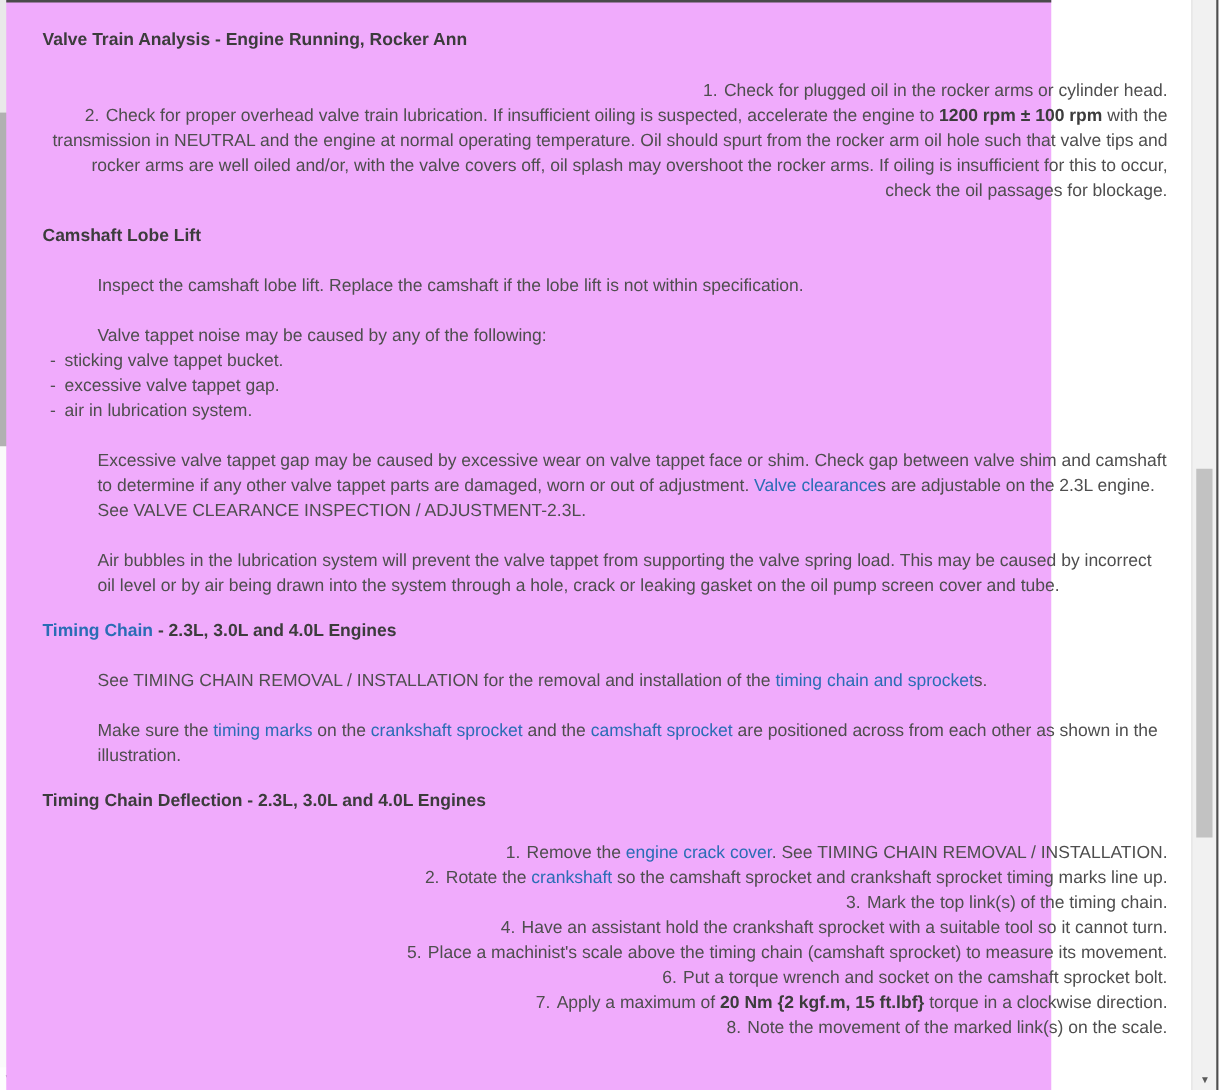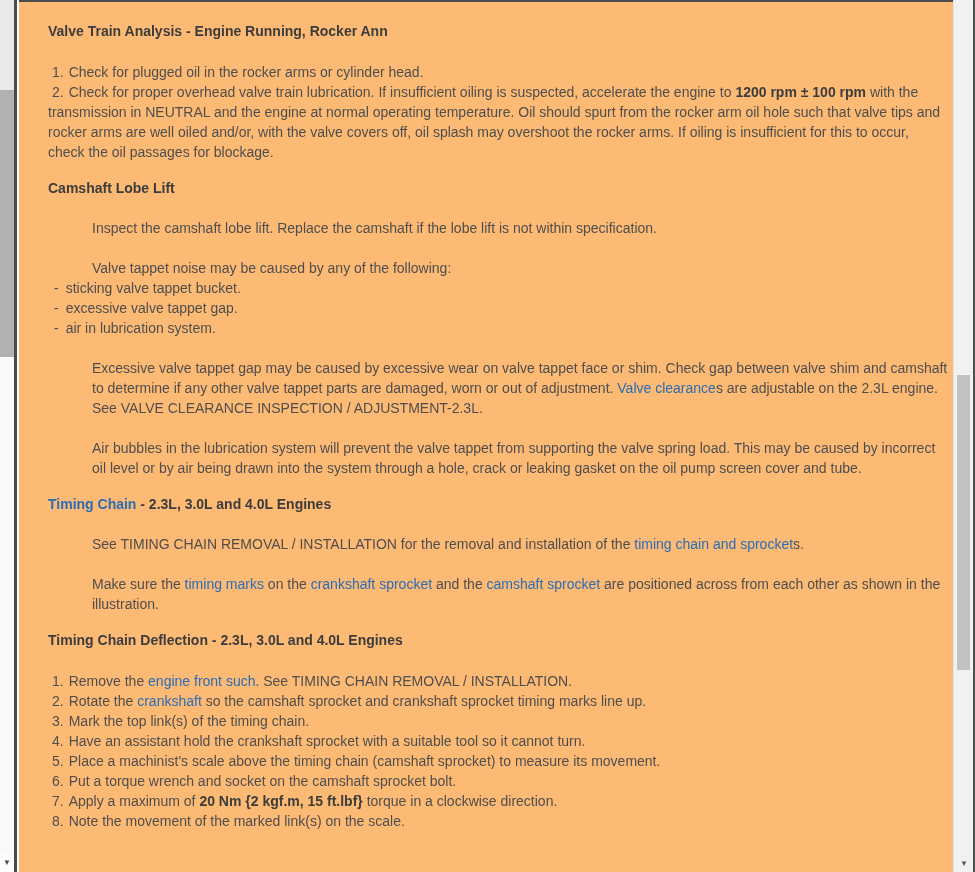--- a/index.html
+++ b/index.html
@@ -17,34 +17,34 @@
   .left-scrollbar{position:absolute;left:0;top:0;width:14px;height:872px;background:#fafafa;}
   .left-track-upper{position:absolute;left:0;top:0;width:14px;height:90px;background:#e9e9e9;}
   .left-thumb{position:absolute;left:0;top:90px;width:14px;height:267px;background:#b1b1b1;}
   .left-scroll-btn{position:absolute;left:0;bottom:0;width:14px;height:18px;background:#fdfdfd;display:flex;align-items:center;justify-content:center;}
 
   
   .frame-border-left{position:absolute;left:14px;top:0;width:3px;height:872px;background:var(--frame);}
   .frame-border-right{position:absolute;left:973px;top:0;width:2px;height:872px;background:#4f4f4f;}
 
   
-  .content-frame{position:absolute;left:19px;top:0;width:936px;height:872px;background:#fdba74;border-top:2px solid var(--frame);}
+  .content-frame{position:absolute;left:5px;top:0;width:836px;height:872px;background:#f0abfc;border-top:2px solid var(--frame);}
   .doc{position:absolute;left:0;top:0;width:936px;padding:19px 7px 0 29px;font-size:14px;line-height:20px;color:var(--text);}
 
   
   .right-scrollbar{position:absolute;left:953px;top:0;width:20px;height:872px;background:#f1f1f1;border-left:1px solid #e3e3e3;}
   .right-thumb{position:absolute;left:3px;top:375px;width:13px;height:295px;background:#c2c2c2;}
   .right-scroll-btn{position:absolute;left:0;bottom:0;width:20px;height:16px;display:flex;align-items:center;justify-content:center;}
 
   .arrow-glyph{font-size:8px;color:#4a4a4a;line-height:8px;}
 
   
   .block{margin-top:20px;}
   .block.first{margin-top:0;}
-  .block.gap2{margin-top:21px;}
+  .block.gap2{margin-top:21px;text-align:right;}
   .block.tight{margin-top:0;}
   .heading{font-weight:bold;color:var(--bold);margin-top:16px;}
   .para{color:var(--text);margin-left:44px;}
   .item{text-indent:4px;color:var(--text);}
   .bullet{text-indent:6px;color:var(--text);}
   .num{margin-right:5px;}
   .dash{margin-right:7px;}
   .s-n{color:var(--text);}
   .s-b{font-weight:bold;color:var(--bold);}
   .s-l{color:var(--link);text-decoration:none;cursor:pointer;}
@@ -80,21 +80,21 @@
           <div class="bullet"><span class="dash">-</span><span class="s-n">excessive valve tappet gap.</span></div>
           <div class="bullet"><span class="dash">-</span><span class="s-n">air in lubrication system.</span></div>
         </div>
         <div class="block para"><span class="s-n">Excessive valve tappet gap may be caused by excessive wear on valve tappet face or shim. Check gap between valve shim and camshaft to determine if any other valve tappet parts are damaged, worn or out of adjustment. </span><a class="s-l">Valve clearance</a><span class="s-n">s are adjustable on the 2.3L engine. See VALVE CLEARANCE INSPECTION / ADJUSTMENT-2.3L.</span></div>
         <div class="block para"><span class="s-n">Air bubbles in the lubrication system will prevent the valve tappet from supporting the valve spring load. This may be caused by incorrect oil level or by air being drawn into the system through a hole, crack or leaking gasket on the oil pump screen cover and tube.</span></div>
         <div class="block heading"><a class="s-lb">Timing Chain</a><span class="s-b"> - 2.3L, 3.0L and 4.0L Engines</span></div>
         <div class="block para"><span class="s-n">See TIMING CHAIN REMOVAL / INSTALLATION for the removal and installation of the </span><a class="s-l">timing chain and sprocket</a><span class="s-n">s.</span></div>
         <div class="block para"><span class="s-n">Make sure the </span><a class="s-l">timing marks</a><span class="s-n"> on the </span><a class="s-l">crankshaft sprocket</a><span class="s-n"> and the </span><a class="s-l">camshaft sprocket</a><span class="s-n"> are positioned across from each other as shown in the illustration.</span></div>
         <div class="block heading"><span class="s-b">Timing Chain Deflection - 2.3L, 3.0L and 4.0L Engines</span></div>
         <div class="block gap2">
-          <div class="item"><span class="num">1.</span><span class="s-n">Remove the </span><a class="s-l">engine front such</a><span class="s-n">. See TIMING CHAIN REMOVAL / INSTALLATION.</span></div>
+          <div class="item"><span class="num">1.</span><span class="s-n">Remove the </span><a class="s-l">engine crack cover</a><span class="s-n">. See TIMING CHAIN REMOVAL / INSTALLATION.</span></div>
           <div class="item"><span class="num">2.</span><span class="s-n">Rotate the </span><a class="s-l">crankshaft</a><span class="s-n"> so the camshaft sprocket and crankshaft sprocket timing marks line up.</span></div>
           <div class="item"><span class="num">3.</span><span class="s-n">Mark the top link(s) of the timing chain.</span></div>
           <div class="item"><span class="num">4.</span><span class="s-n">Have an assistant hold the crankshaft sprocket with a suitable tool so it cannot turn.</span></div>
           <div class="item"><span class="num">5.</span><span class="s-n">Place a machinist's scale above the timing chain (camshaft sprocket) to measure its movement.</span></div>
           <div class="item"><span class="num">6.</span><span class="s-n">Put a torque wrench and socket on the camshaft sprocket bolt.</span></div>
           <div class="item"><span class="num">7.</span><span class="s-n">Apply a maximum of </span><span class="s-b">20 Nm {2 kgf.m, 15 ft.lbf}</span><span class="s-n"> torque in a clockwise direction.</span></div>
           <div class="item"><span class="num">8.</span><span class="s-n">Note the movement of the marked link(s) on the scale.</span></div>
         </div>
       </div>
   </div>

